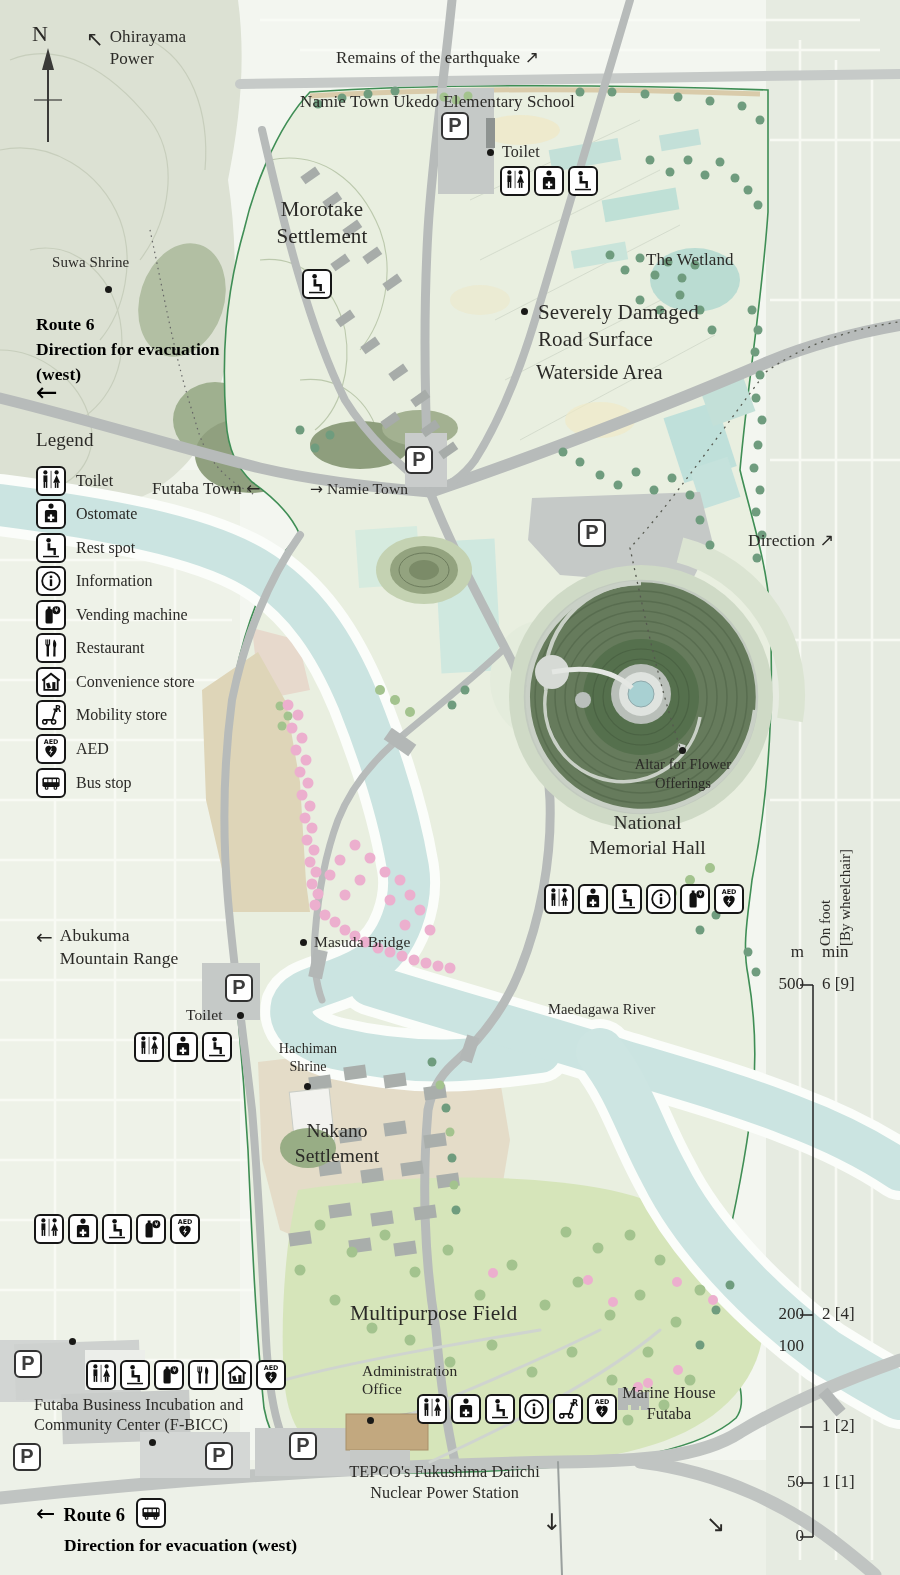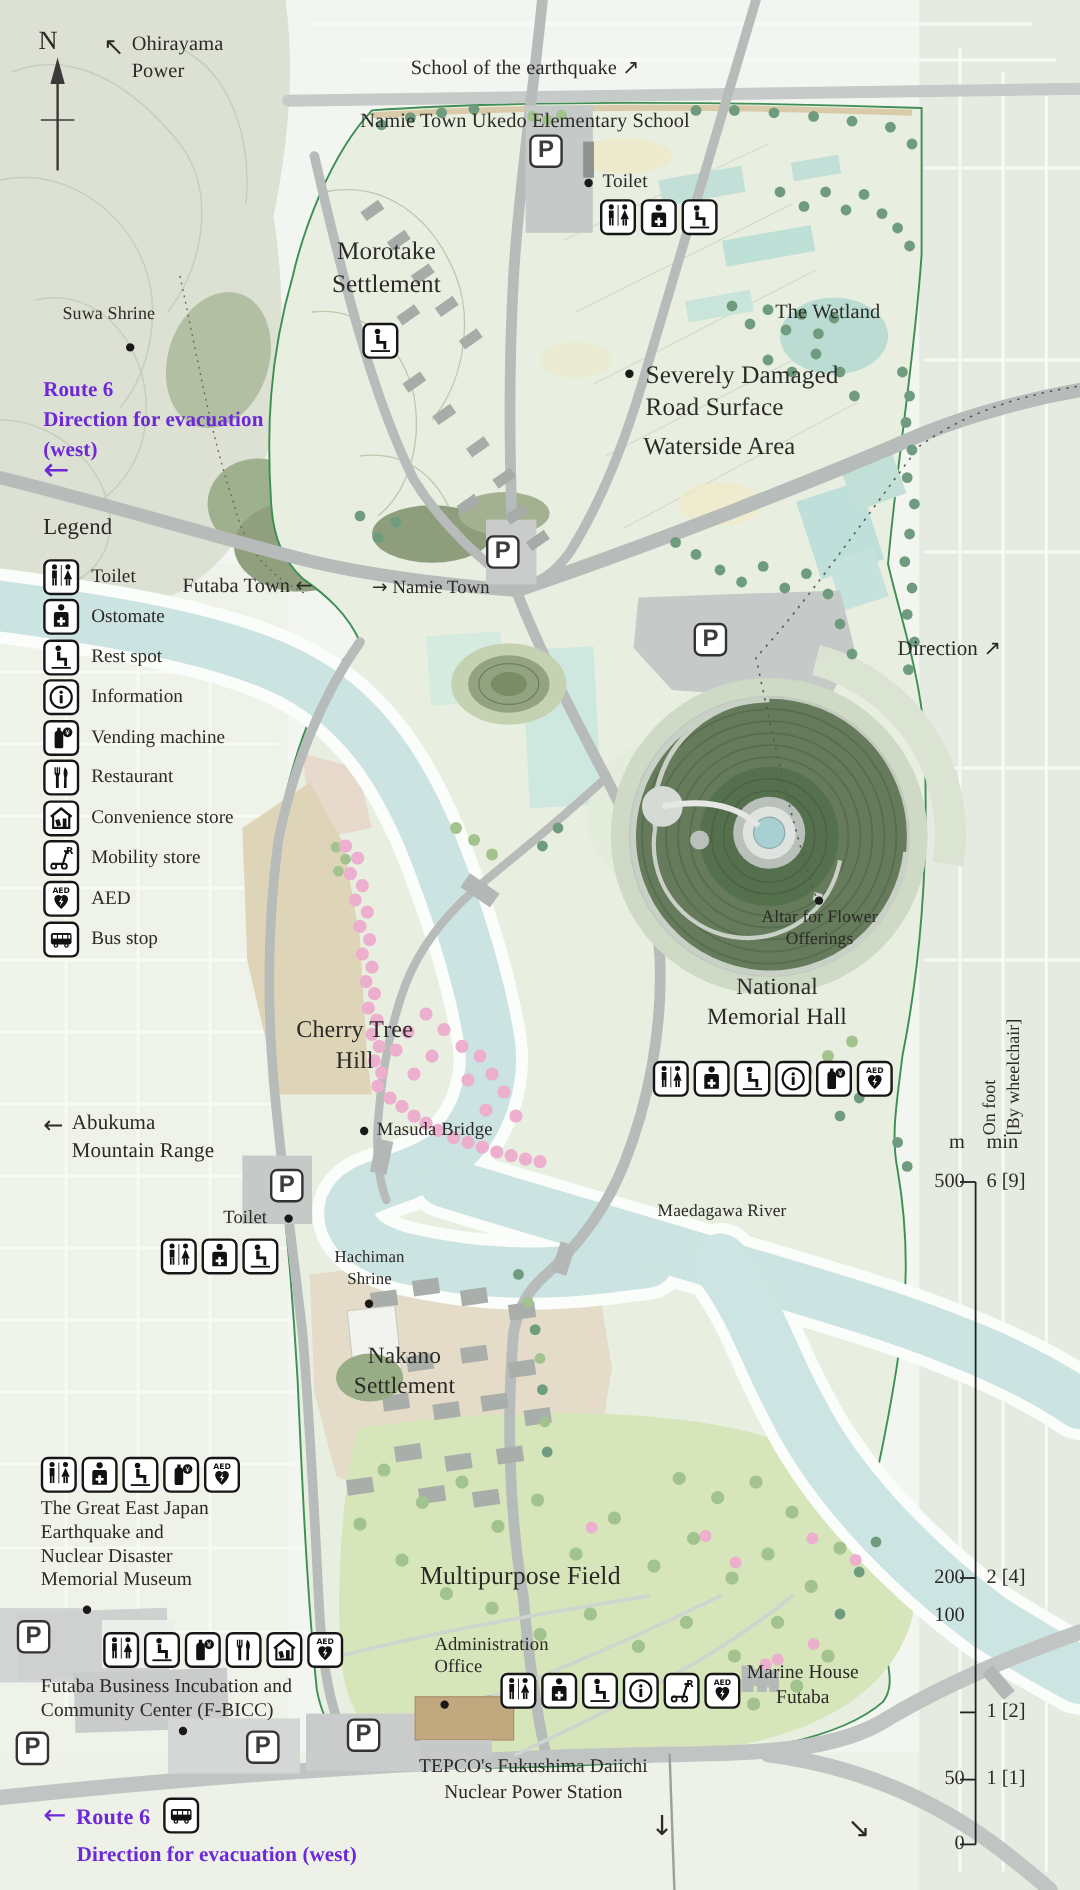--- a/index.html
+++ b/index.html
@@ -1,21 +1,21 @@
 <!DOCTYPE html>
 <html><head>
 <meta charset="utf-8">
 <style>
   html,body{margin:0;padding:0;background:#fff}
   #stage{position:relative;width:900px;height:1575px;overflow:hidden;
          font-family:"Liberation Serif","DejaVu Serif",serif;color:#2b2a27;background:#f3f6f0}
   svg.map{position:absolute;left:0;top:0}
   .lbl{position:absolute;white-space:pre-line;line-height:1.3;letter-spacing:.1px}
   .ctr{text-align:center}
-  .green{color:#6d28d9;font-weight:700}
+  .green{color:#000000;font-weight:700}
   .arrow{font-family:"DejaVu Sans",sans-serif;font-weight:400}
   .dot{position:absolute;width:7px;height:7px;border-radius:50%;background:#191917}
   .icon-row{position:absolute;display:flex;gap:4px}
   .picto{width:30px;height:30px;background:#fff;border:2px solid #161616;border-radius:6px;
          display:flex;align-items:center;justify-content:center;box-sizing:border-box;flex:none}
   .picto svg{width:24px;height:24px;display:block}
   .pmark{position:absolute;width:28px;height:28px;background:#fff;border:2.4px solid #333;
          border-radius:6px;color:#3c3c3c;font-family:"Liberation Sans","DejaVu Sans",sans-serif;
          font-weight:700;font-size:20px;line-height:23px;text-align:center;box-sizing:border-box}
   .legend-row{position:absolute;left:36px;display:flex;align-items:center;gap:10px;font-size:16px}
@@ -426,21 +426,21 @@
   </svg>
 
   <div class="lbl" style="left:32px;top:20px;font-size:22px">N</div>
 
   <div class="lbl" style="left:86px;top:26px;display:flex;gap:6px">
     <span class="arrow" style="font-size:21px">↖</span>
     <span style="font-size:17px;width:95px;white-space:normal">Ohirayama Power</span>
   </div>
 
   <div class="lbl ctr" style="left:255px;top:24px;width:365px;font-size:17px">
-    <div><span>School of the earthquake</span> <span class="arrow">↗</span></div>
+    <div><span>Remains of the earthquake</span> <span class="arrow">↗</span></div>
     <div>Namie Town Ukedo Elementary School</div>
   </div>
 
   <div class="lbl ctr" style="left:252px;top:196px;width:140px;font-size:21px">Morotake
 Settlement</div>
   <div class="lbl" style="left:52px;top:253px;font-size:15px">Suwa Shrine</div>
   <div class="lbl" style="left:502px;top:142px;font-size:16px">Toilet</div>
   <div class="lbl" style="left:646px;top:249px;font-size:17px">The Wetland</div>
 
   <div class="lbl green" style="left:36px;top:312px;font-size:17.5px;line-height:1.42">Route 6
@@ -594,34 +594,28 @@
   <div class="sm" style="top:1472px">50</div>
   <div class="smin" style="top:1472px">1 [1]</div>
   <div class="sm" style="top:1526px">0</div>
 
   <div class="lbl" style="left:36px;top:924px;display:flex;gap:7px">
     <span class="arrow" style="font-size:20px">←</span>
     <span style="font-size:17.5px">Abukuma
 Mountain Range</span>
   </div>
 
-  <div class="lbl ctr" style="left:228px;top:845px;width:135px;font-size:20px">Cherry Tree
-Hill</div>
   <div class="lbl" style="left:314px;top:932px;font-size:15.5px">Masuda Bridge</div>
   <div class="lbl" style="left:186px;top:1005px;font-size:15.5px">Toilet</div>
   <div class="lbl ctr" style="left:272px;top:1040px;width:72px;font-size:14px">Hachiman
 Shrine</div>
   <div class="lbl ctr" style="left:272px;top:1118px;width:130px;font-size:19.5px">Nakano
 Settlement</div>
   <div class="lbl" style="left:548px;top:1000px;font-size:14.5px">Maedagawa River</div>
 
-  <div class="lbl" style="left:34px;top:1248px;font-size:16.2px;line-height:1.22">The Great East Japan
-Earthquake and
-Nuclear Disaster
-Memorial Museum</div>
   <div class="lbl" style="left:34px;top:1395px;font-size:16.2px;line-height:1.25">Futaba Business Incubation and
 Community Center (F-BICC)</div>
   <div class="lbl" style="left:350px;top:1300px;font-size:21.5px">Multipurpose Field</div>
   <div class="lbl" style="left:362px;top:1362px;font-size:15.5px;line-height:1.18">Administration
 Office</div>
 
   <div class="lbl ctr" style="left:322px;top:1462px;width:245px;font-size:16.2px">TEPCO's Fukushima Daiichi
 Nuclear Power Station</div>
   <div class="lbl arrow" style="left:542px;top:1508px;font-size:23px">↓</div>
   <div class="lbl ctr" style="left:608px;top:1383px;width:122px;font-size:16.2px">Marine House

